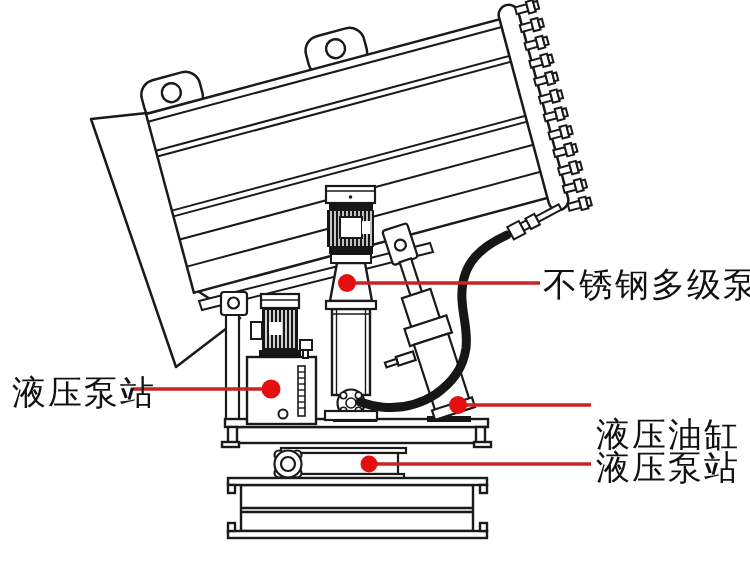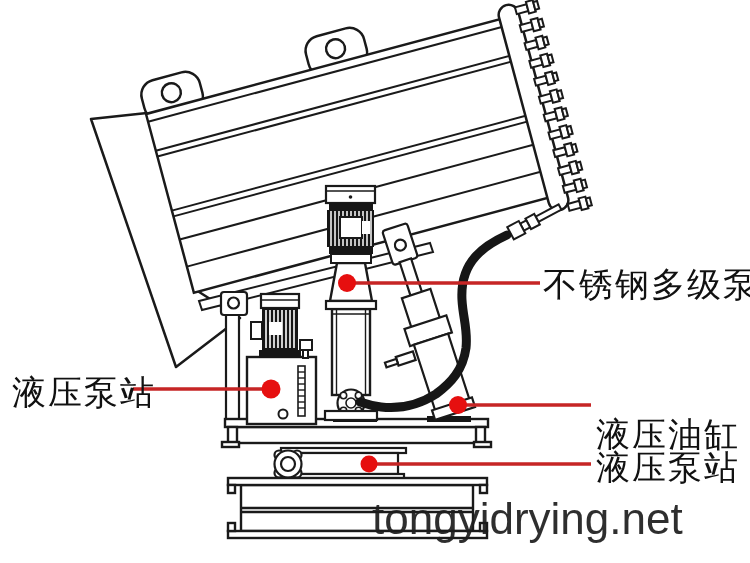--- a/index.html
+++ b/index.html
@@ -232,15 +232,14 @@
 </svg>
 
 <div class="callout-label" style="left:543px;top:266px;">不锈钢多级泵</div>
 
 <div class="callout-label" style="left:12px;top:374px;">液压泵站</div>
 
 <div class="callout-label" style="left:596px;top:389px;margin-top:27px;">液压油缸</div>
 
 <div class="callout-label" style="left:596px;top:449px;">液压泵站</div>
 
-<div class="watermark">tongyidrying.net</div>
 
 </div>
 
 </body></html>

